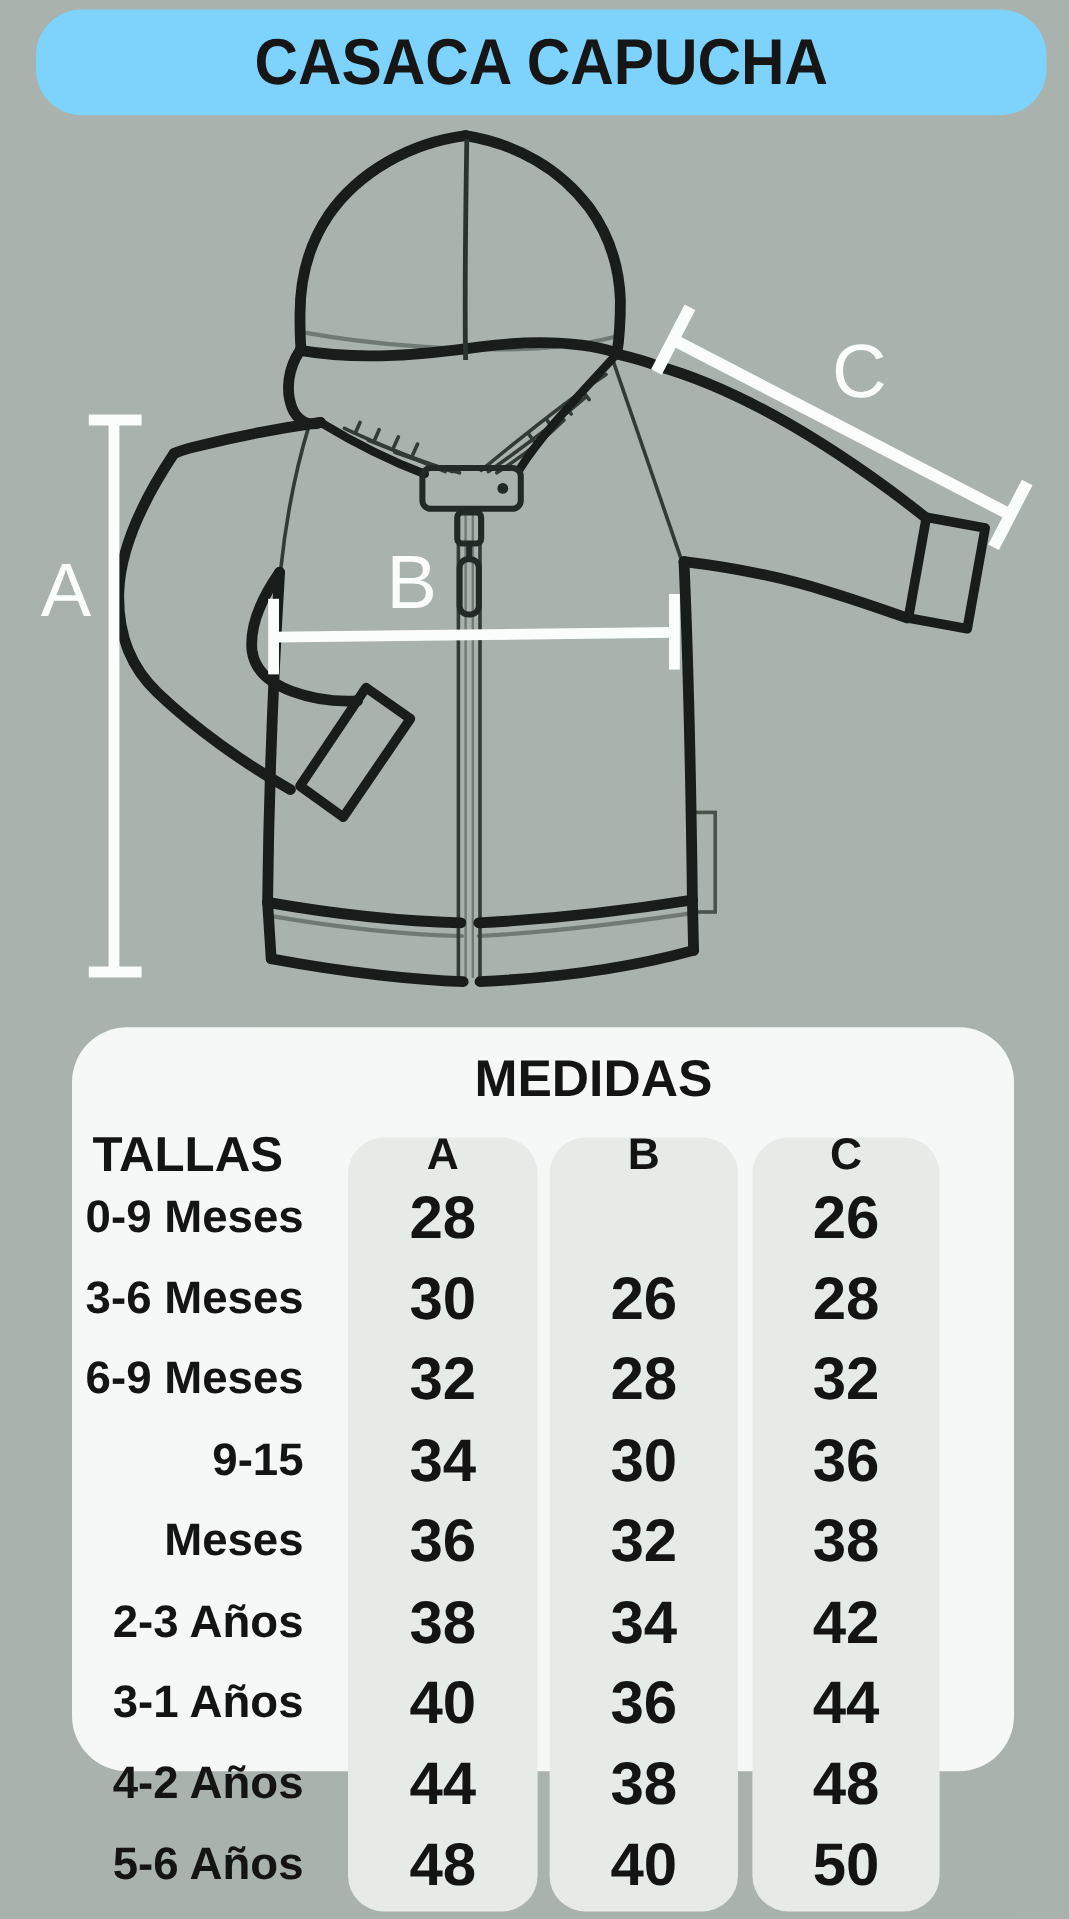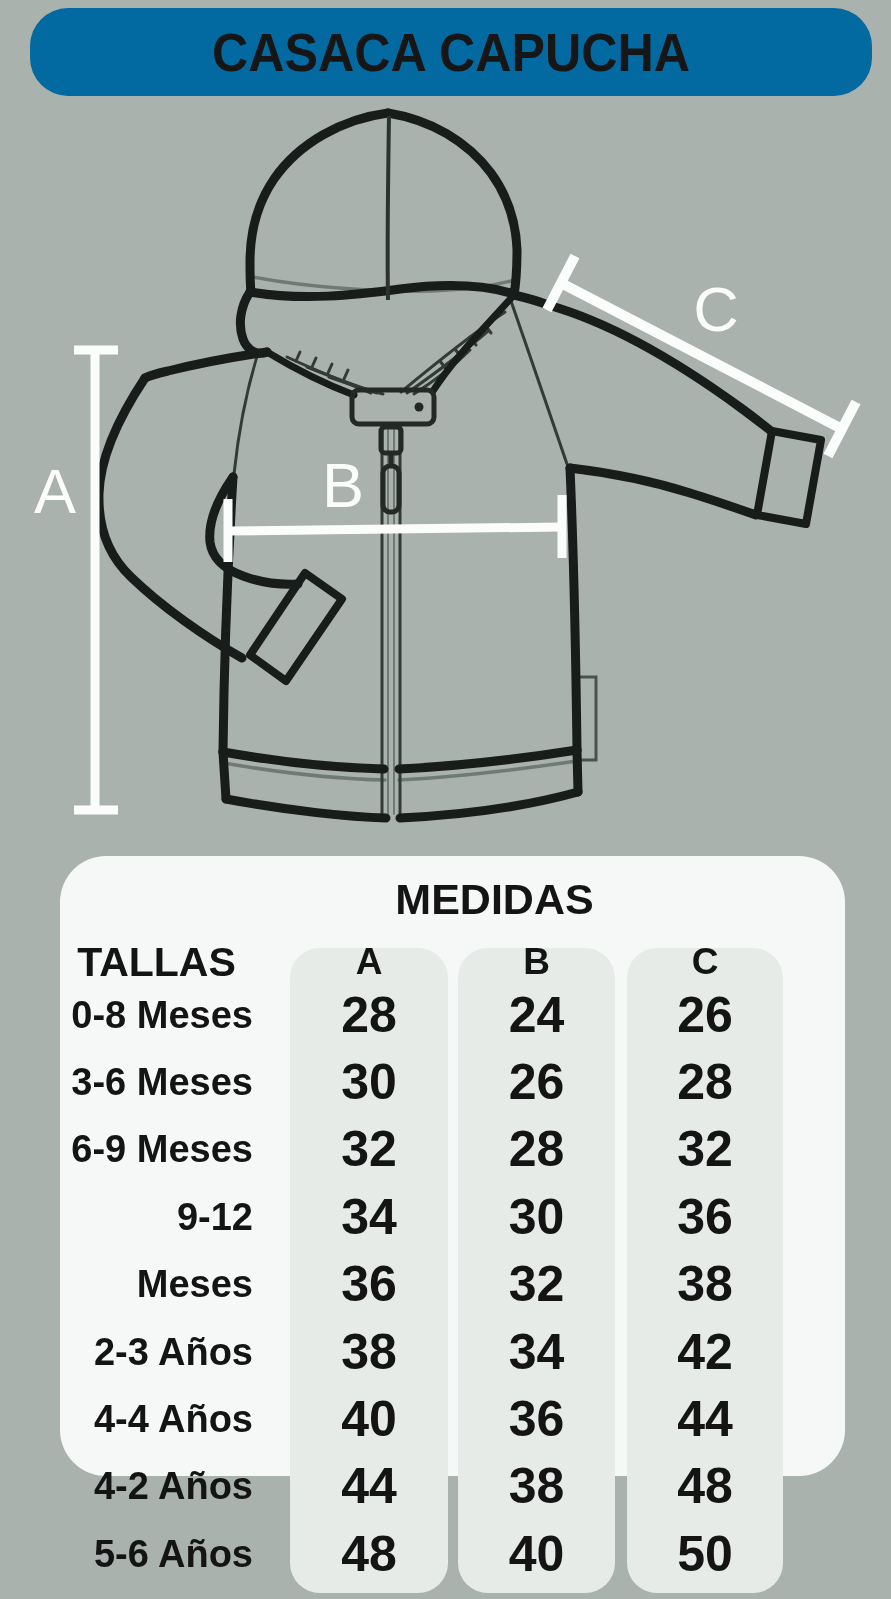--- a/index.html
+++ b/index.html
@@ -4,21 +4,21 @@
 <style>
   html,body{margin:0;padding:0}
   body{
     width:891px;height:1599px;position:relative;overflow:hidden;
     background:#a9b2ac;
     font-family:"Liberation Sans",sans-serif;
   }
   
   .title-pill{
     position:absolute;left:30px;top:8px;width:842px;height:88px;
-    background:#0369a1;border-radius:38px;
+    background:#7dd3fc;border-radius:38px;
     display:flex;align-items:center;justify-content:center;
   }
   .title-pill span{
     font-size:54px;font-weight:700;color:#161616;white-space:nowrap;
     transform:scaleX(.93);letter-spacing:0;
   }
   
   .jacket-svg{position:absolute;left:0;top:70px;width:891px;height:790px;}
   .measure-text{font-family:"Liberation Sans",sans-serif;font-size:63px;fill:#fbfdfc;}
   
@@ -159,56 +159,55 @@
 
   <div class="hrow">
     <div class="h-tallas">TALLAS</div>
     <div class="h-col h-a">A</div>
     <div class="h-col h-b">B</div>
     <div class="h-col h-c">C</div>
   </div>
 
   <div id="rows">
       <div class="trow" style="top: 126px;">
-        <div class="c-label">0-8 Meses</div>
+        <div class="c-label">0-9 Meses</div>
         <div class="c-val c-a">28</div>
-        <div class="c-val c-b">24</div>
         <div class="c-val c-c">26</div>
       </div>
       <div class="trow" style="top: 193px;">
         <div class="c-label">3-6 Meses</div>
         <div class="c-val c-a">30</div>
         <div class="c-val c-b">26</div>
         <div class="c-val c-c">28</div>
       </div>
       <div class="trow" style="top: 260px;">
         <div class="c-label">6-9 Meses</div>
         <div class="c-val c-a">32</div>
         <div class="c-val c-b">28</div>
         <div class="c-val c-c">32</div>
       </div>
       <div class="trow" style="top: 328px;">
-        <div class="c-label">9-12 Meses</div>
+        <div class="c-label">9-15 Meses</div>
         <div class="c-val c-a">34</div>
         <div class="c-val c-b">30</div>
         <div class="c-val c-c">36</div>
       </div>
       <div class="trow" style="top: 395px;">
         <div class="c-val c-a">36</div>
         <div class="c-val c-b">32</div>
         <div class="c-val c-c">38</div>
       </div>
       <div class="trow" style="top: 463px;">
         <div class="c-label">2-3 Años</div>
         <div class="c-val c-a">38</div>
         <div class="c-val c-b">34</div>
         <div class="c-val c-c">42</div>
       </div>
       <div class="trow" style="top: 530px;">
-        <div class="c-label">4-4 Años</div>
+        <div class="c-label">3-1 Años</div>
         <div class="c-val c-a">40</div>
         <div class="c-val c-b">36</div>
         <div class="c-val c-c">44</div>
       </div>
       <div class="trow" style="top: 597px;">
         <div class="c-label">4-2 Años</div>
         <div class="c-val c-a">44</div>
         <div class="c-val c-b">38</div>
         <div class="c-val c-c">48</div>
       </div>

